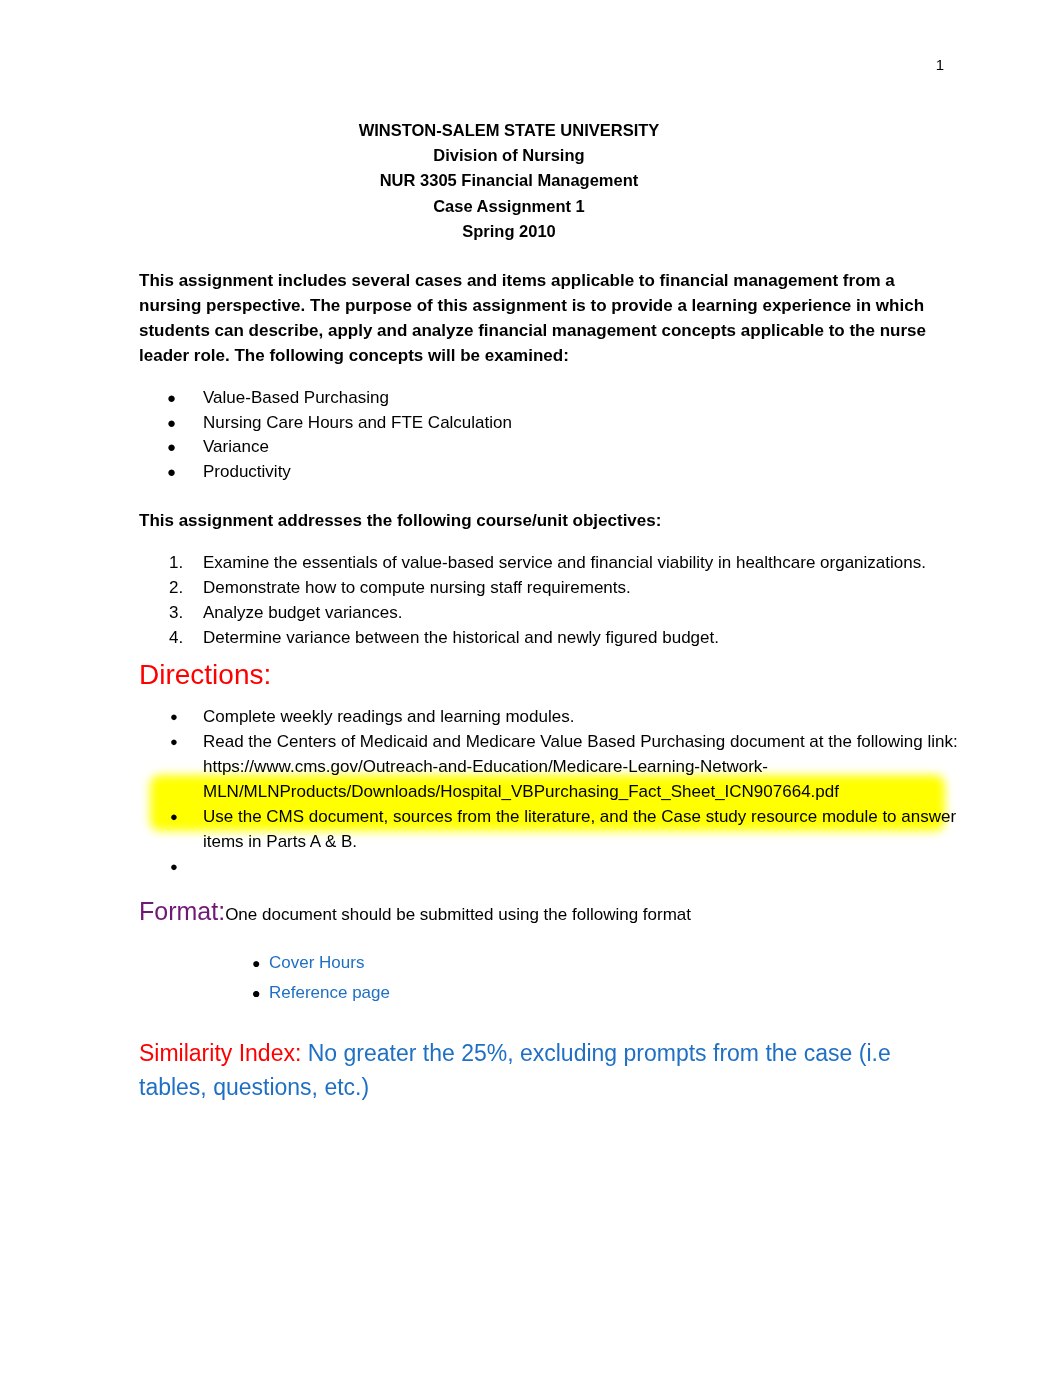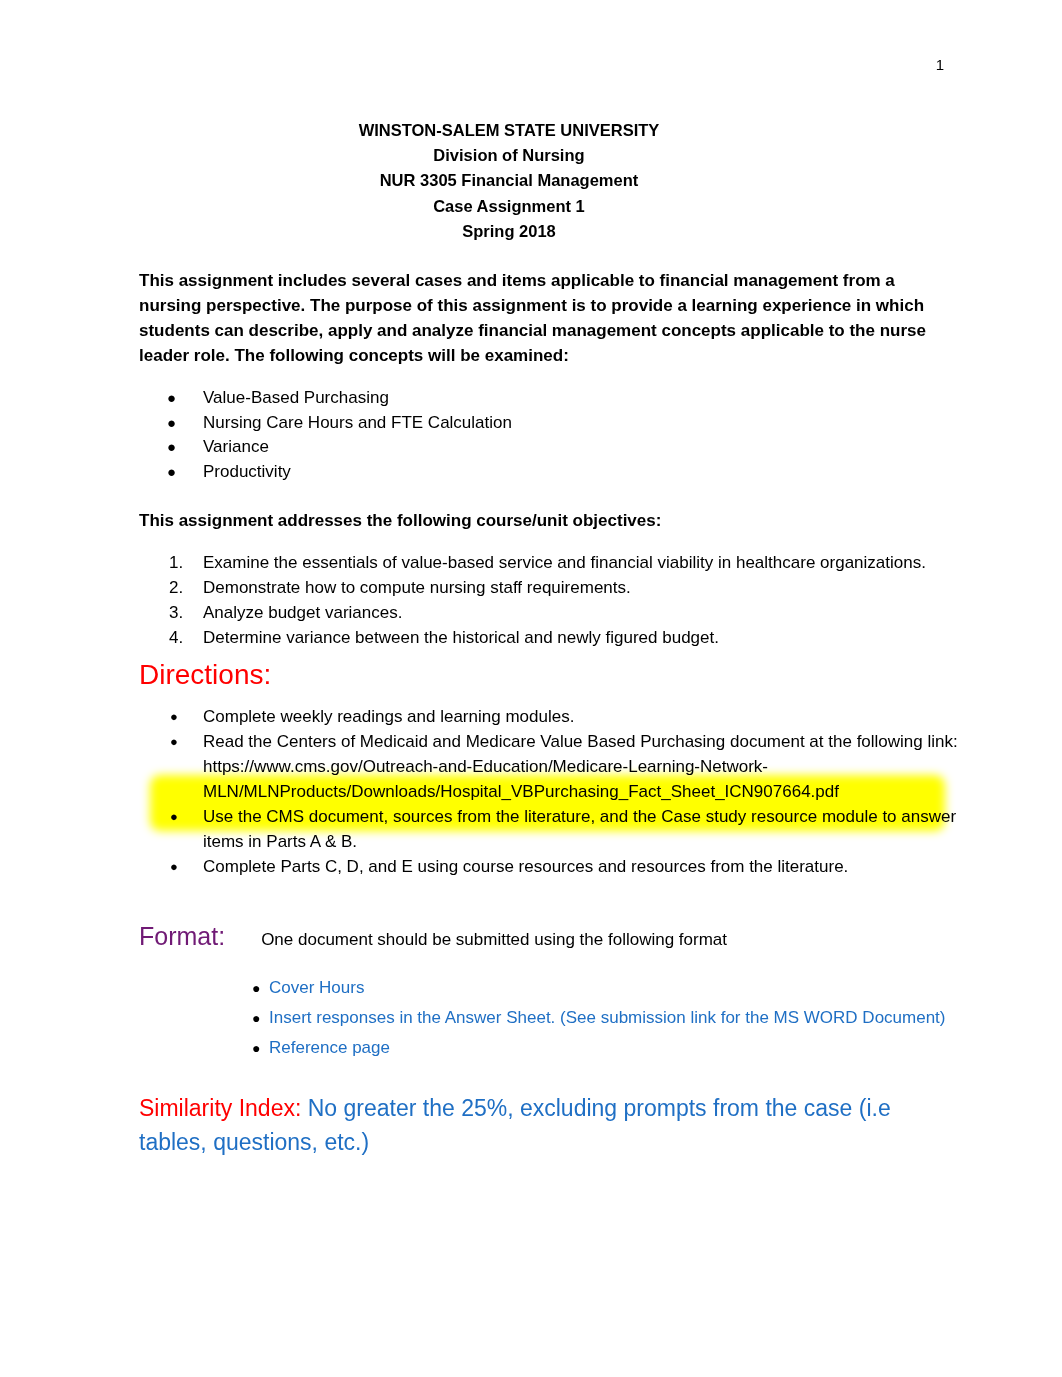--- a/index.html
+++ b/index.html
@@ -138,21 +138,20 @@
   }
   .format-label {
     color: #701a75;
     font-size: 25px;
     line-height: 30px;
   }
   .format-tail {
     font-size: 17px;
     line-height: 30px;
     color: #000000;
-    margin-left: 36px;
   }
   ul.format-list {
     list-style: none;
     margin: 18px 0 0 0;
     padding: 0;
   }
   ul.format-list li {
     position: relative;
     color: #1F6FC4;
     font-size: 17px;
@@ -188,21 +187,21 @@
 
   <div class="highlight-band"></div>
 
   <div class="content">
 
     <div class="doc-header">
       <div>WINSTON-SALEM STATE UNIVERSITY</div>
       <div>Division of Nursing</div>
       <div>NUR 3305 Financial Management</div>
       <div>Case Assignment 1</div>
-      <div>Spring 2018</div>
+      <div>Spring 2010</div>
     </div>
 
     <p class="para">This assignment includes several cases and items applicable to financial management from a nursing perspective. The purpose of this assignment is to provide a learning experience in which students can describe, apply and analyze financial management concepts applicable to the nurse leader role. The following concepts will be examined:</p>
 
     <ul class="concept-list">
       <li><span class="bullet-dot">●</span><span>Value-Based Purchasing</span></li>
       <li><span class="bullet-dot">●</span><span>Nursing Care Hours and FTE Calculation</span></li>
       <li><span class="bullet-dot">●</span><span>Variance</span></li>
       <li><span class="bullet-dot">●</span><span>Productivity</span></li>
     </ul>
@@ -215,30 +214,30 @@
       <li><span class="num">3.</span><span>Analyze budget variances.</span></li>
       <li><span class="num">4.</span><span>Determine variance between the historical and newly figured budget.</span></li>
     </ol>
 
     <h2 class="heading-red">Directions:</h2>
 
     <ul class="directions-list">
       <li><span class="bullet-dot">●</span><span>Complete weekly readings and learning modules.</span></li>
       <li><span class="bullet-dot">●</span><span>Read the Centers of Medicaid and Medicare Value Based Purchasing document at the following link: https://www.cms.gov/Outreach-and-Education/Medicare-Learning-Network-MLN/MLNProducts/Downloads/Hospital_VBPurchasing_Fact_Sheet_ICN907664.pdf</span></li>
       <li><span class="bullet-dot">●</span><span>Use the CMS document, sources from the literature, and the Case study resource module to answer items in Parts A &amp; B.</span></li>
-      <li><span class="bullet-dot">●</span><span>Complete Parts C, D, and E using course resources and resources from the literature.</span></li>
+      <li><span class="bullet-dot">●</span></li>
     </ul>
 
     <p class="format-line">
       <span class="format-label">Format:</span><span class="format-tail">One document should be submitted using the following format</span>
     </p>
 
     <ul class="format-list">
       <li><span class="bullet-dot">●</span><span>Cover Hours</span></li>
-      <li><span class="bullet-dot">●</span><span>Insert responses in the Answer Sheet. (See submission link for the MS WORD Document)</span></li>
+      <li><span class="bullet-dot">●</span></li>
       <li><span class="bullet-dot">●</span><span>Reference page</span></li>
     </ul>
 
     <p class="similarity">
       <span class="sim-label">Similarity Index:</span><span> No greater the 25%, excluding prompts from the case (i.e tables, questions, etc.)</span>
     </p>
 
   </div>
 </div>
 

